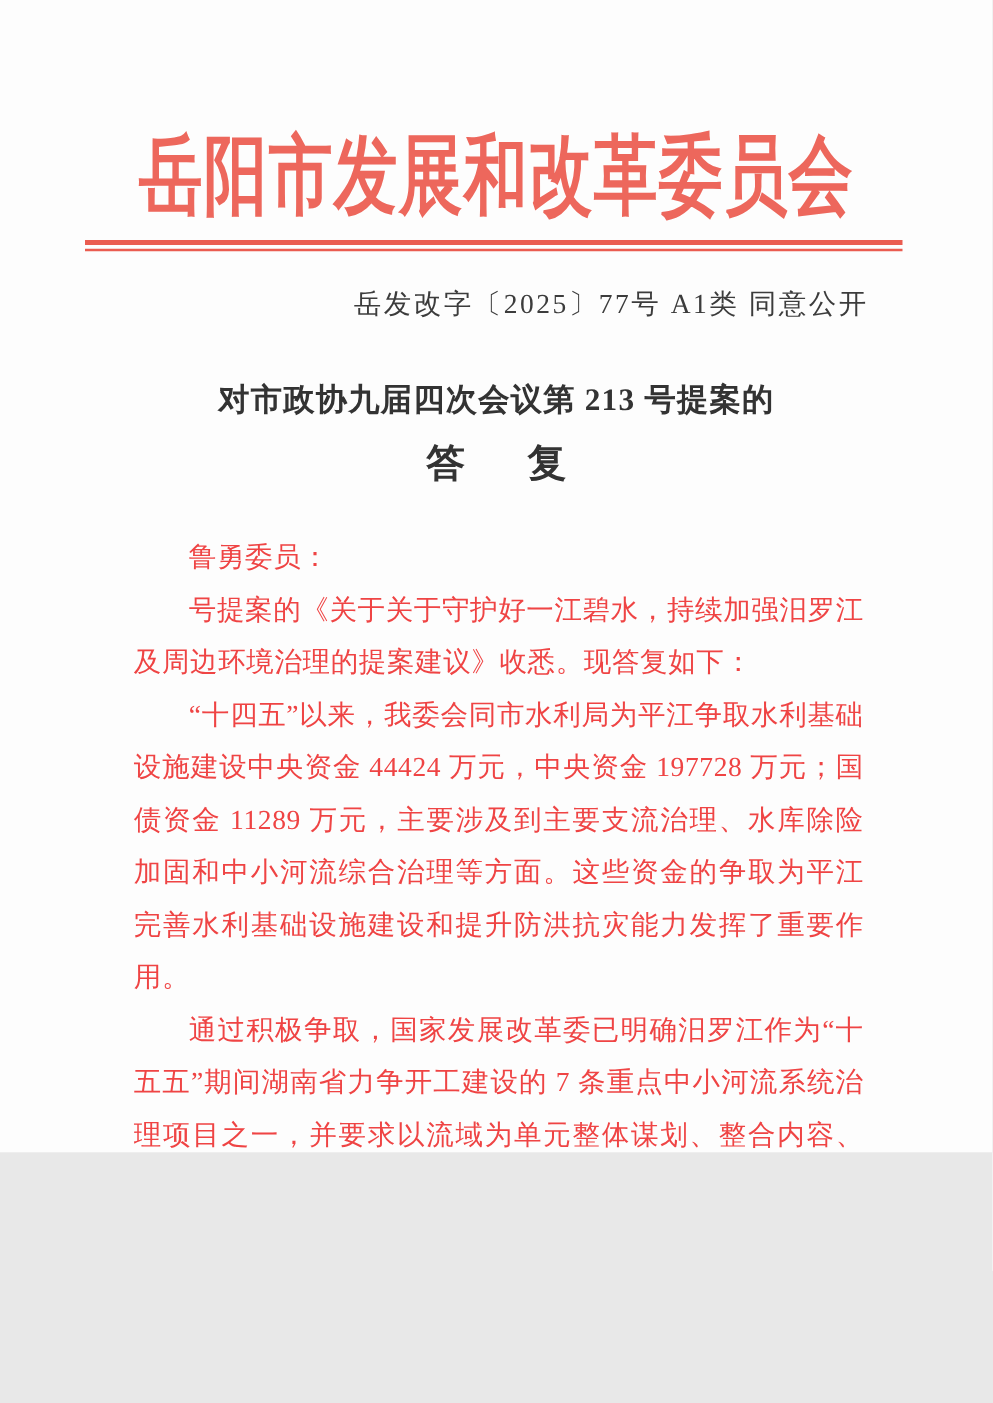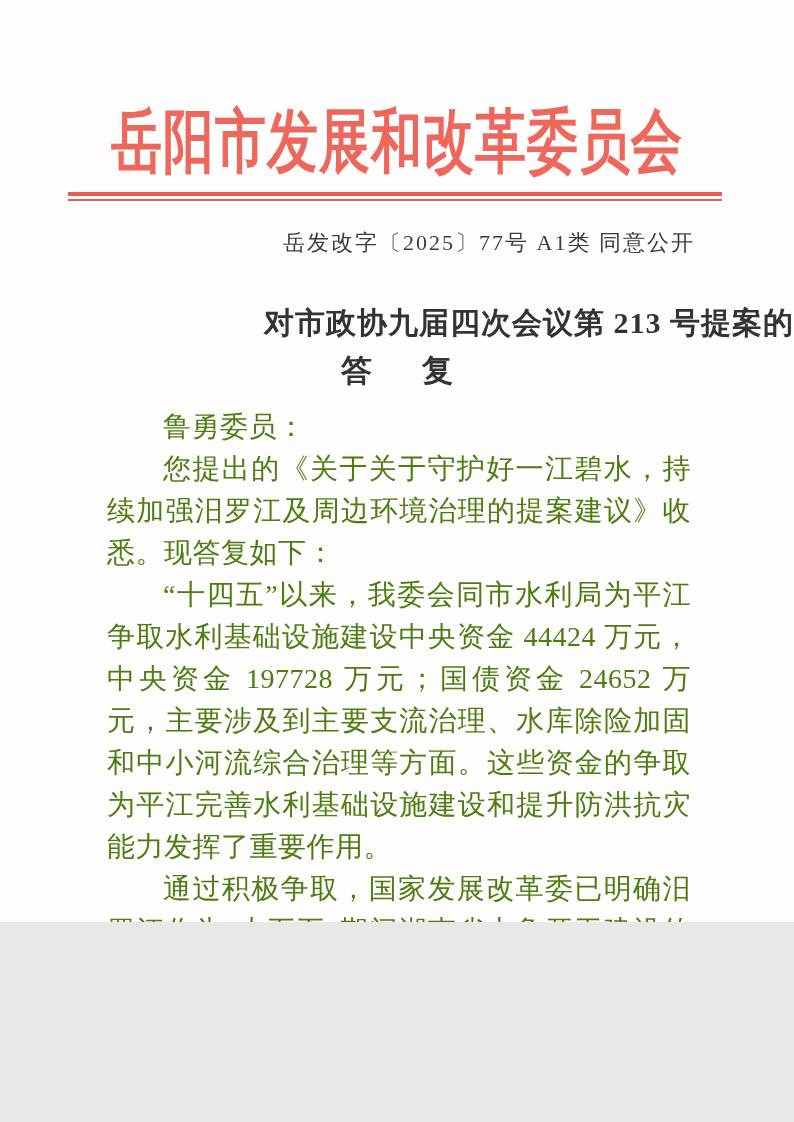--- a/index.html
+++ b/index.html
@@ -51,50 +51,50 @@
     font-size: 22px;
     letter-spacing: 2px;
     color: #3c3c3c;
     white-space: nowrap;
   }
   .doc-title-line1 {
     position: absolute;
     top: 303px;
     left: 0;
     width: 794px;
-    text-align: right;
-    font-size: 30px;
+    text-align: center;
+    font-size: 25px;
     font-weight: bold;
     letter-spacing: 1px;
     color: #333333;
     white-space: nowrap;
   }
   .doc-title-line2 {
     position: absolute;
     top: 350px;
     left: 0;
     width: 794px;
     display: flex;
     justify-content: center;
     gap: 50px;
     font-size: 31px;
     font-weight: bold;
     color: #333333;
   }
   .body-text {
     position: absolute;
-    top: 406px;
+    top: 425px;
     left: 107px;
     width: 584px;
     height: 596px;
     overflow: hidden;
-    font-size: 28px;
+    font-size: 22px;
     line-height: 42px;
     letter-spacing: 0.5px;
-    color: #4d7c0f;
+    color: #ef4444;
     text-align: justify;
   }
   .body-text p {
     margin: 0;
     text-indent: 2em;
   }
   .salutation {
     margin: 0;
     text-indent: 0;
   }
@@ -113,21 +113,21 @@
 
   <div class="doc-title-line1">对市政协九届四次会议第 213 号提案的</div>
 
   <div class="doc-title-line2">
     <span>答</span>
     <span>复</span>
   </div>
 
   <div class="body-text">
     <p class="salutation">鲁勇委员：</p>
-    <p>您提出的《关于关于守护好一江碧水，持续加强汨罗江及周边环境治理的提案建议》收悉。现答复如下：</p>
-    <p>“十四五”以来，我委会同市水利局为平江争取水利基础设施建设中央资金 44424 万元，中央资金 197728 万元；国债资金 24652 万元，主要涉及到主要支流治理、水库除险加固和中小河流综合治理等方面。这些资金的争取为平江完善水利基础设施建设和提升防洪抗灾能力发挥了重要作用。</p>
+    <p>号提案的《关于关于守护好一江碧水，持续加强汨罗江及周边环境治理的提案建议》收悉。现答复如下：</p>
+    <p>“十四五”以来，我委会同市水利局为平江争取水利基础设施建设中央资金 44424 万元，中央资金 197728 万元；国债资金 11289 万元，主要涉及到主要支流治理、水库除险加固和中小河流综合治理等方面。这些资金的争取为平江完善水利基础设施建设和提升防洪抗灾能力发挥了重要作用。</p>
     <p>通过积极争取，国家发展改革委已明确汨罗江作为“十五五”期间湖南省力争开工建设的 7 条重点中小河流系统治理项目之一，并要求以流域为单元整体谋划、整合内容、整装推进。同时，国家发展改革委已将汨罗江等 7 条重点中小河流系统治理项目纳入水利领域“两重”项目支持范围。根据省发改委、省水利厅《关于做好流域面积 3000 平方公里以上重点中小</p>
   </div>
 
   <div class="rule rule-bottom-thin"></div>
   <div class="rule rule-bottom-thick"></div>
 
 </div>
 
 </body></html>

